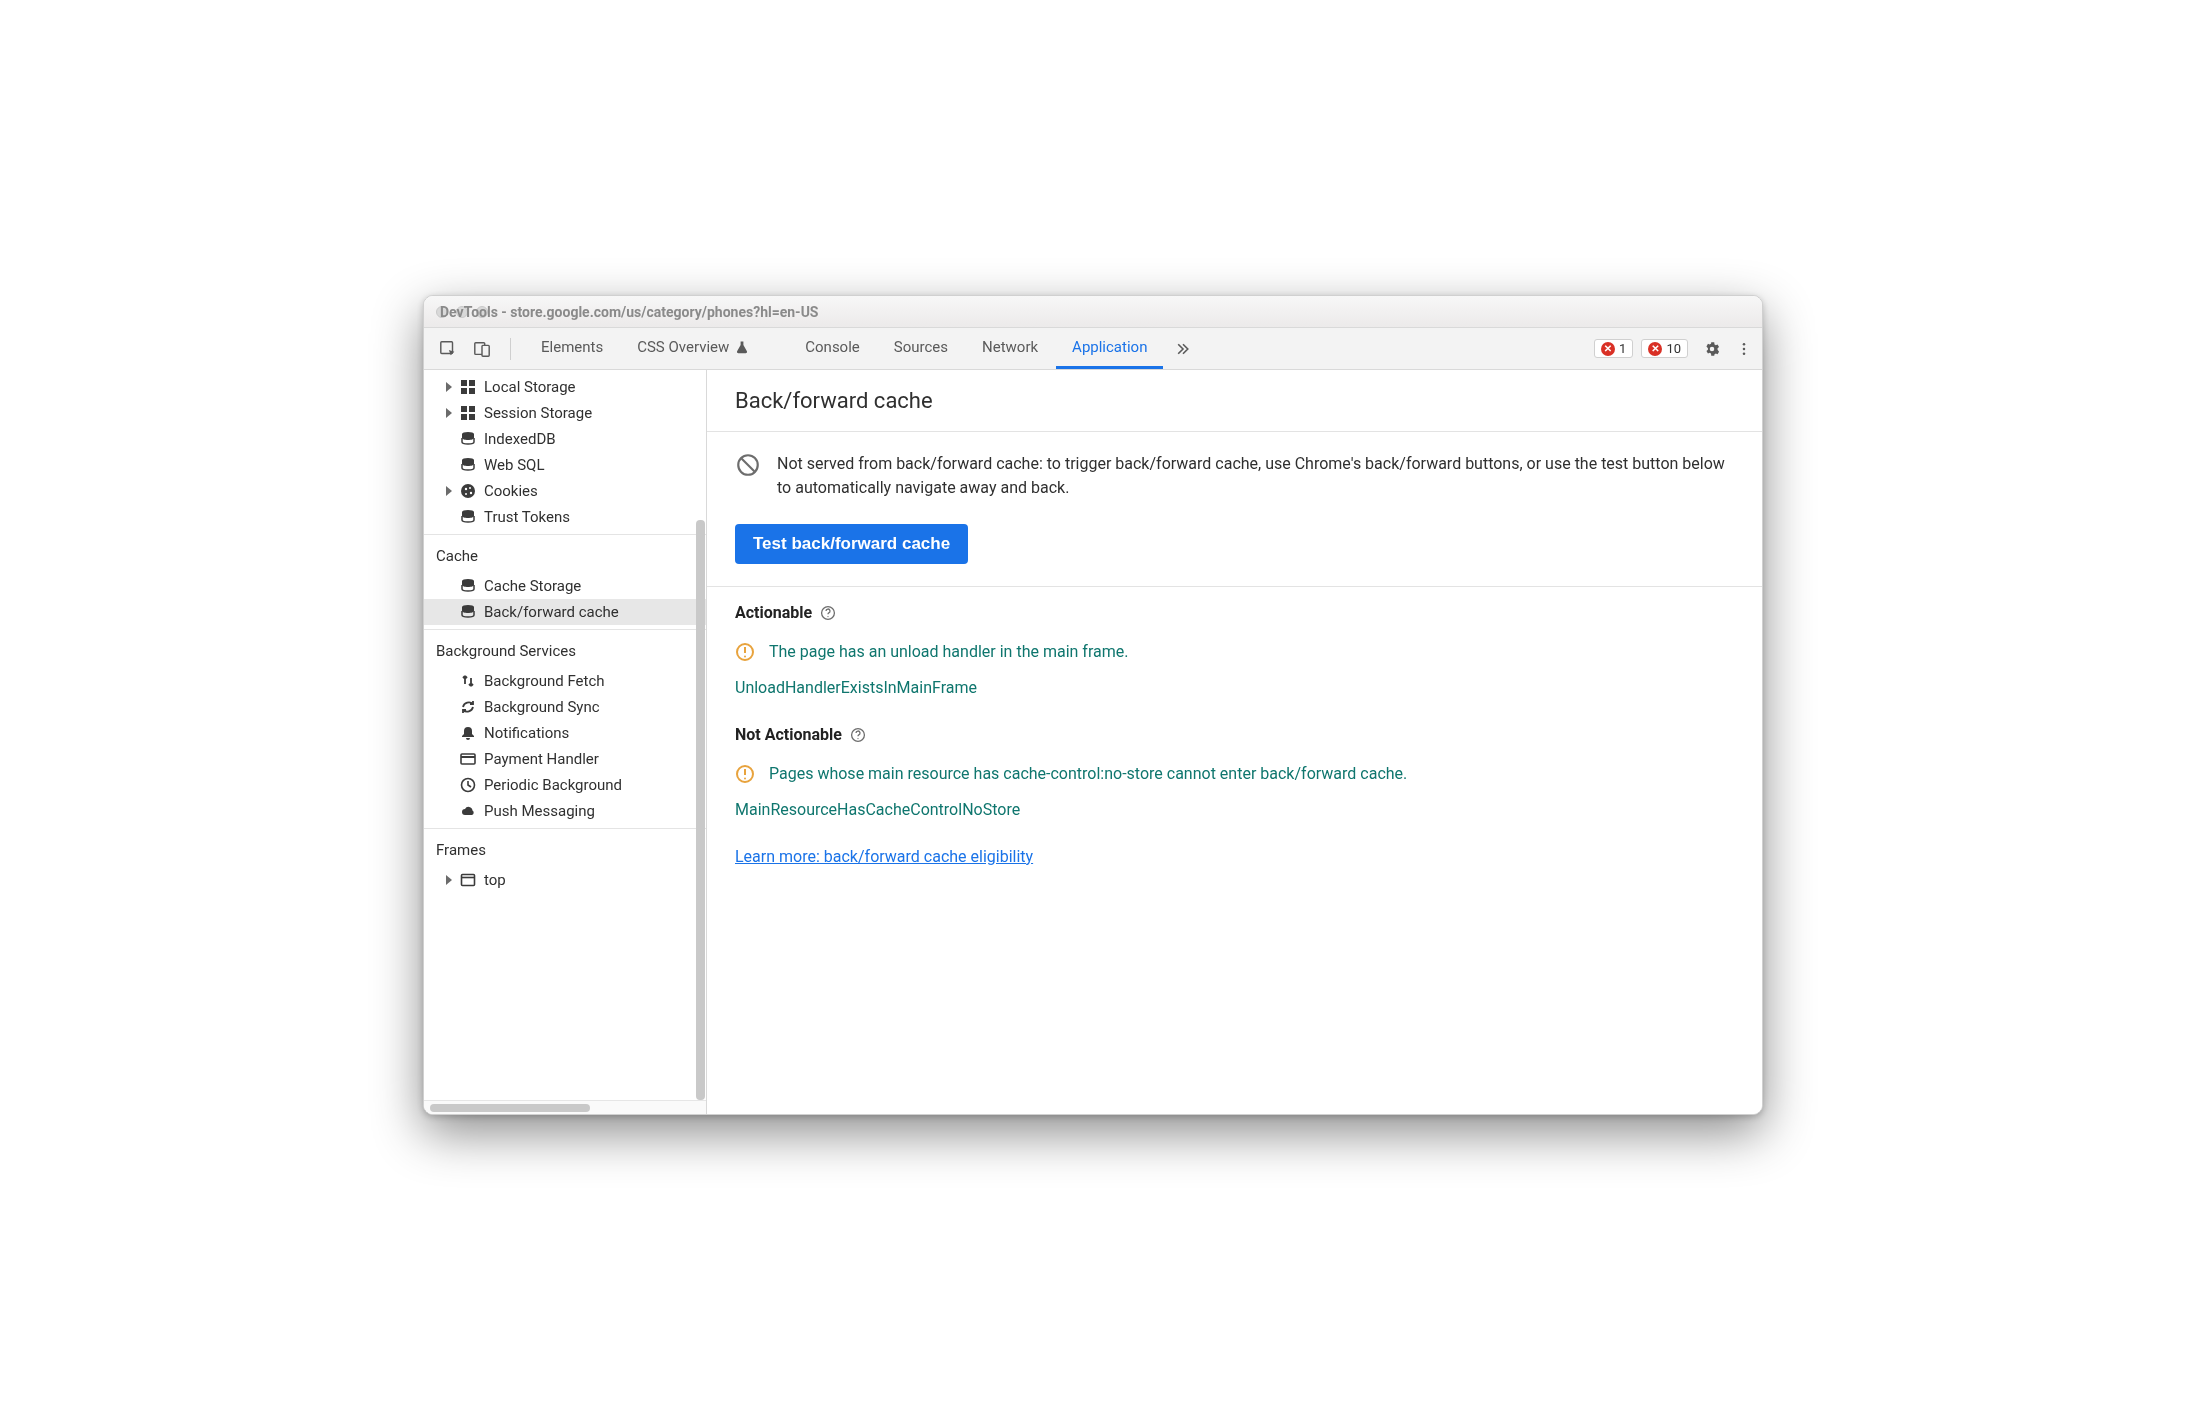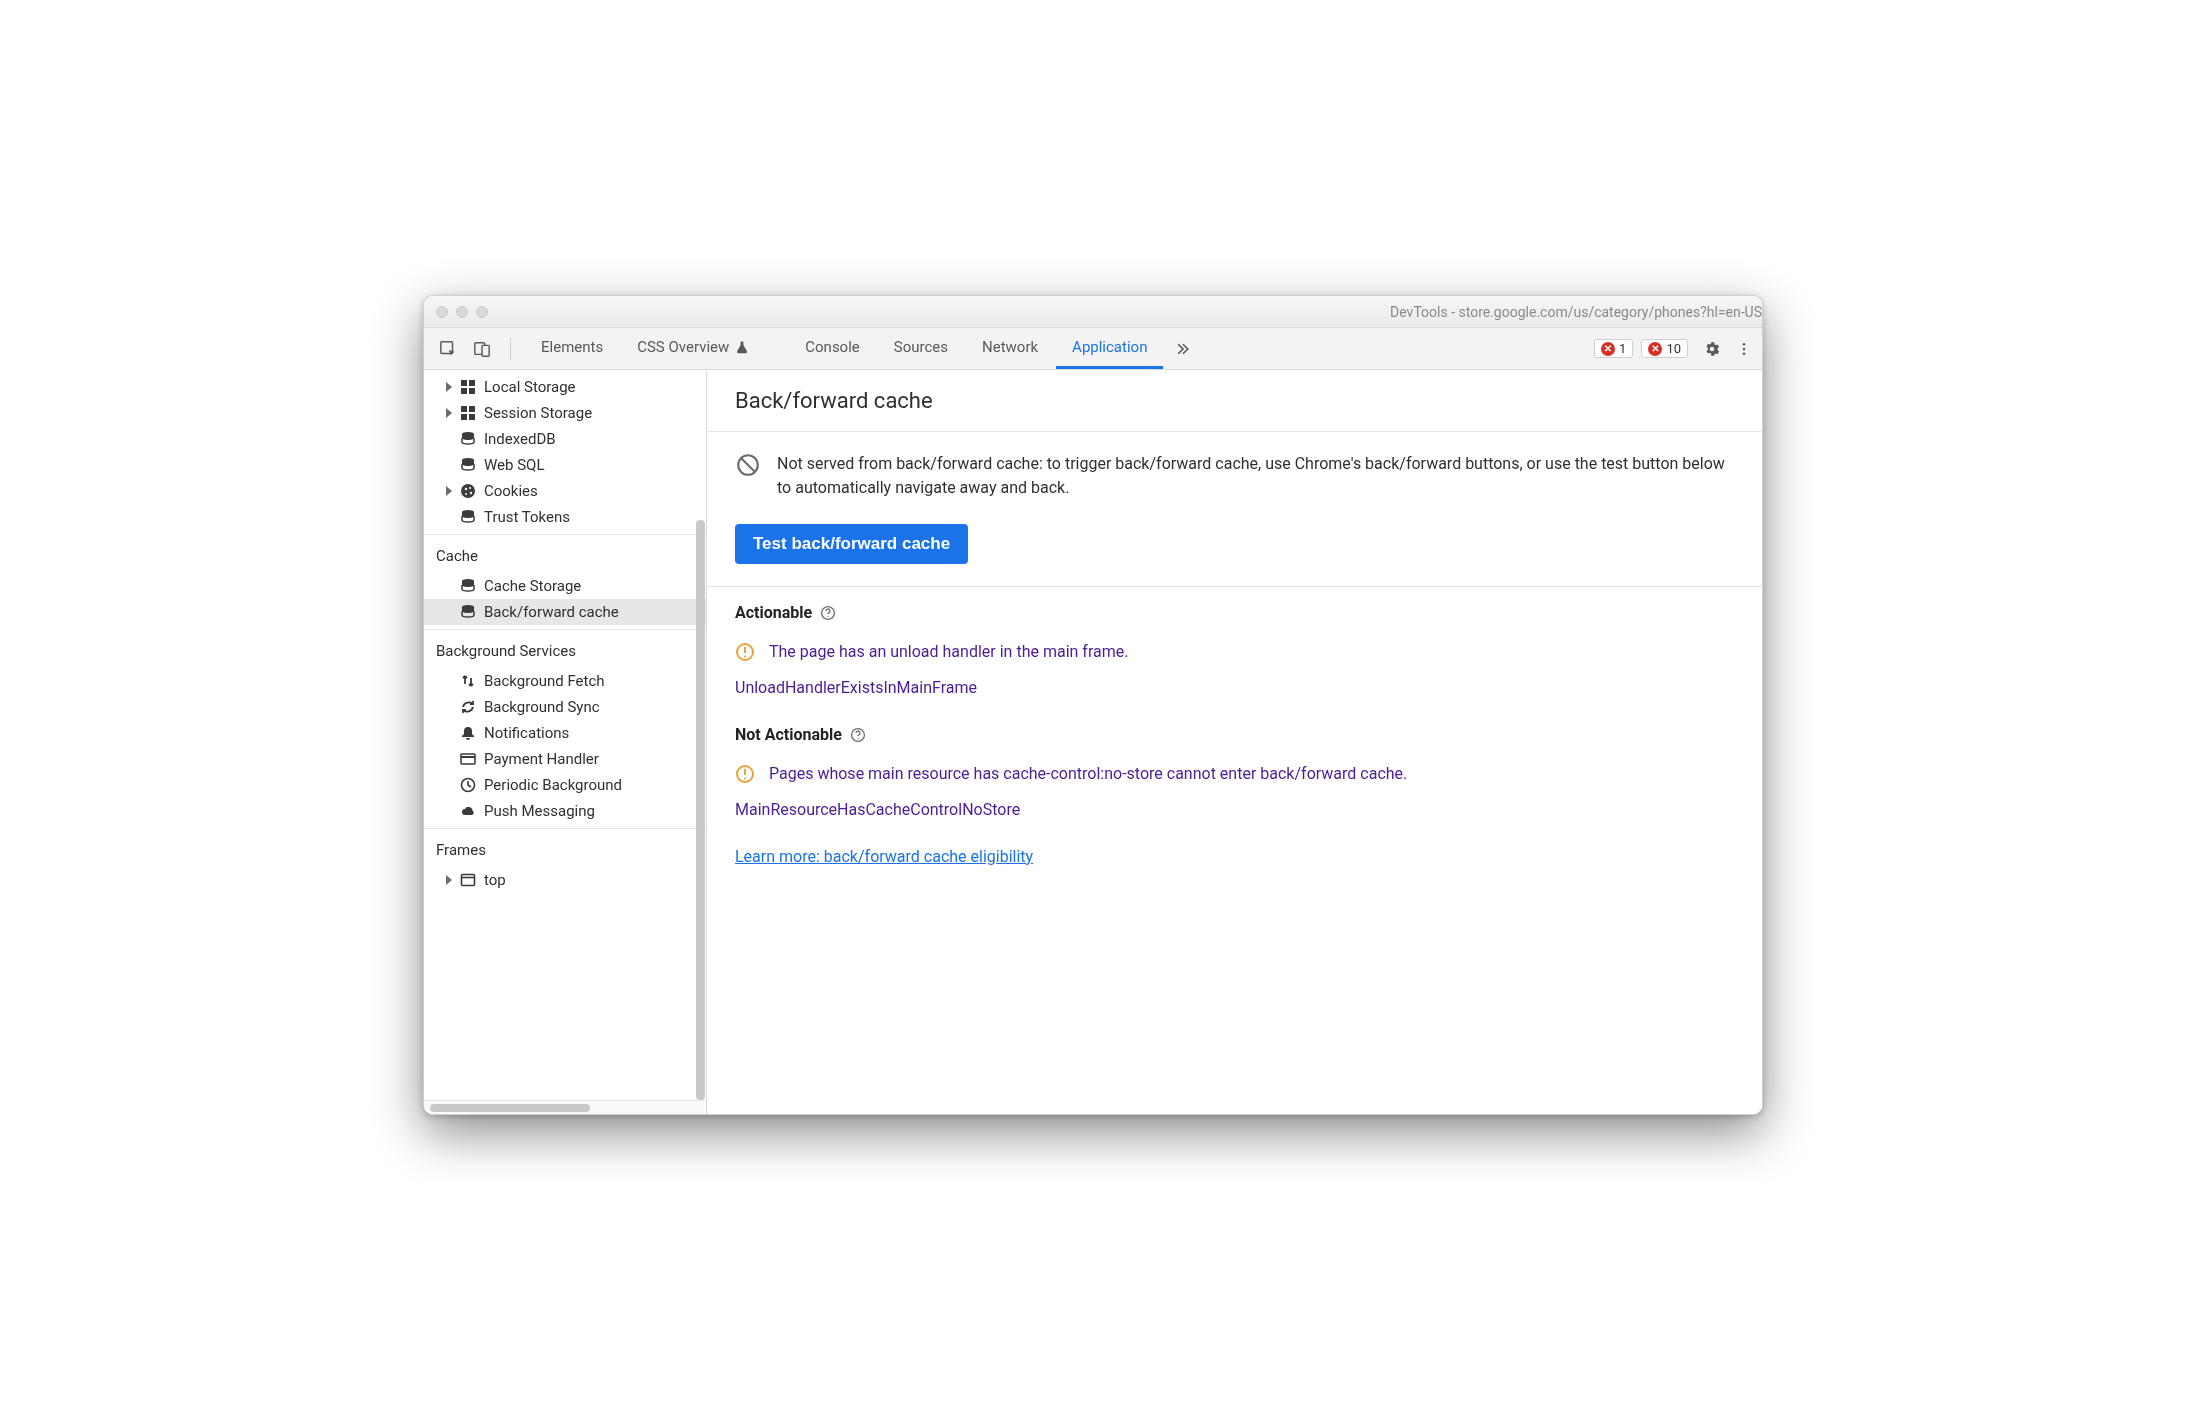--- a/index.html
+++ b/index.html
@@ -29,22 +29,22 @@
     height: 32px;
     background: linear-gradient(#f7f7f7,#eceaea);
     border-bottom: 1px solid #d9d9d9;
     display: flex;
     align-items: center;
     position: relative;
   }
   .traffic { display: flex; gap: 8px; margin-left: 12px; }
   .traffic span { width: 12px; height: 12px; border-radius: 50%; background:#d9d9d9; border:1px solid #c9c9c9; }
   .titlebar-title {
-    position: absolute; left:0; right:0; text-align:right;
-    font-size: 14px; font-weight:400; color:#8a8a8a;
+    position: absolute; left:16px; right:0; text-align:left;
+    font-size: 14px; font-weight:700; color:#8a8a8a;
     pointer-events:none;
   }
 
   
   .tabsbar {
     height: 42px;
     background:#f3f3f3;
     border-bottom: 1px solid #d9d9d9;
     display:flex; align-items:center;
     padding: 0 6px;
@@ -132,21 +132,21 @@
     cursor:pointer;
   }
   .h2row{
     display:flex; align-items:center; gap:8px;
     padding: 16px 28px 4px 28px;
     font-size:16px; font-weight:700; color:#222;text-align:right;
   }
   .issue{
     display:flex; gap:14px; align-items:flex-start;
     padding: 16px 28px 0 28px;
-    font-size:16px; color:#4c1d95;
+    font-size:16px; color:#0f766e;
   }
   .learn{ padding: 28px 28px 20px 28px;}
   .learn a{ color:#1a73e8; text-decoration:underline; font-size:16px;margin-top:32px;}
 
   
   svg{display:block;}
 </style>
 </head>
 <body>
 

